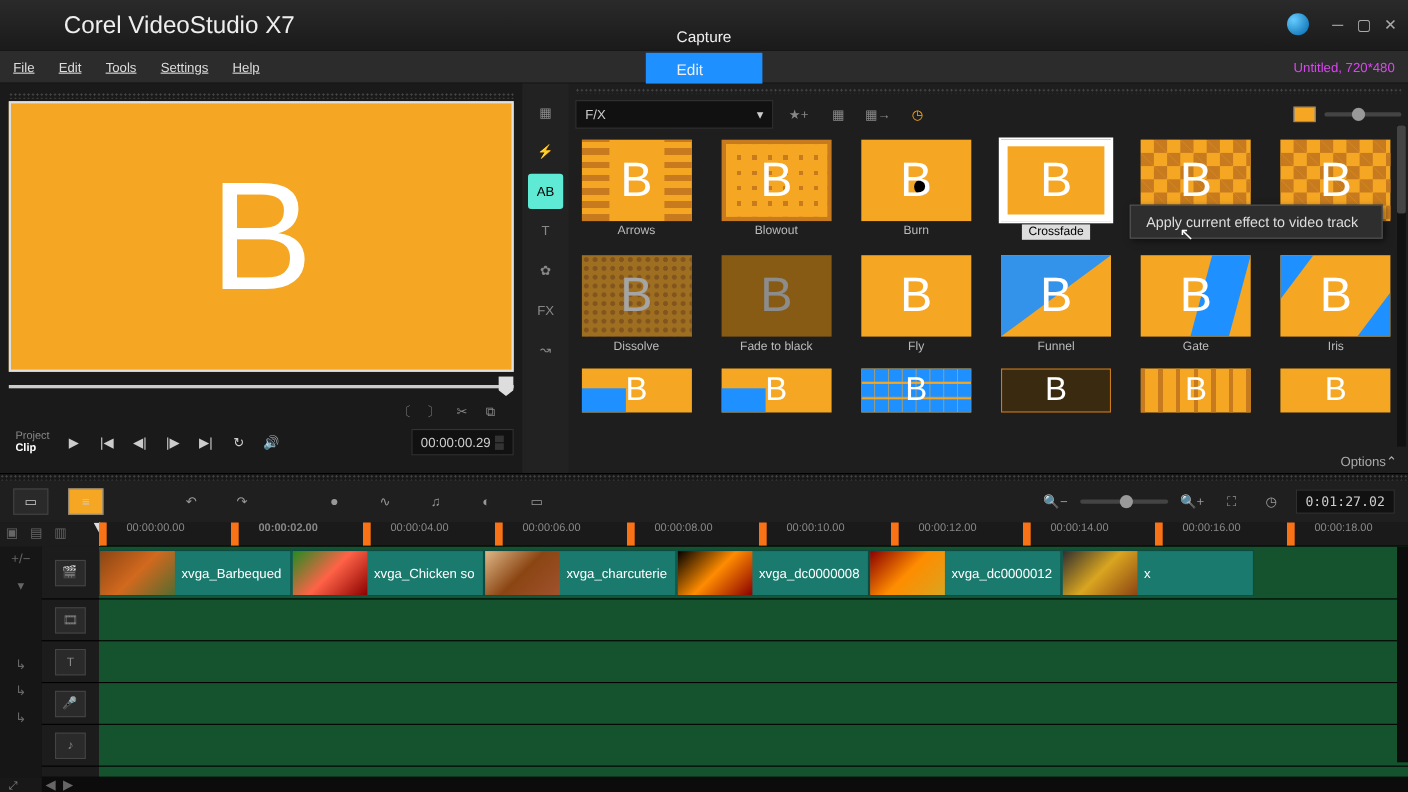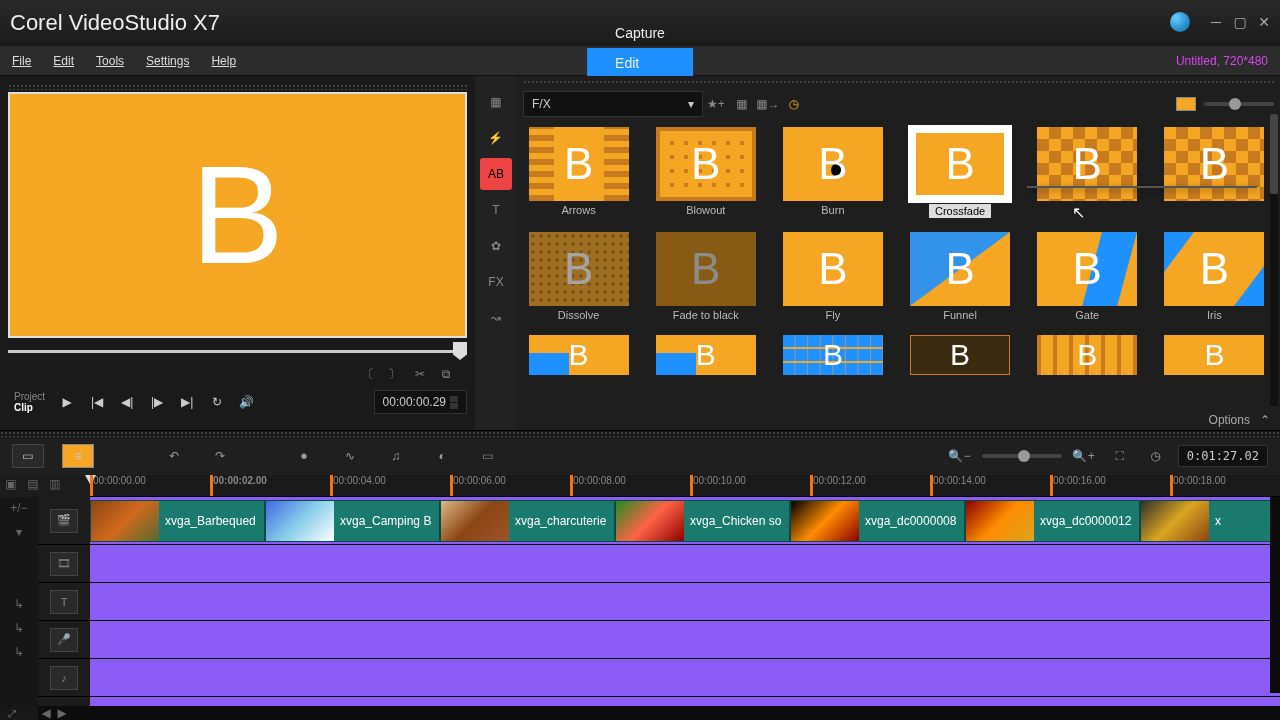--- a/index.html
+++ b/index.html
@@ -1,20 +1,20 @@
 <!DOCTYPE html>
 <html><head>
 <meta charset="utf-8">
 <style>
 * { margin: 0; padding: 0; box-sizing: border-box; font-family: Arial, sans-serif; }
 body { background: #000; color: #ccc; font-size: 12px; width: 1280px; height: 720px; overflow: hidden; position: relative; }
 
 
 .titlebar { height: 46px; background: linear-gradient(#2a2a2a, #1a1a1a); display: flex; align-items: center; padding: 0 10px; position: relative; }
-.app-title { color: #eee; font-size: 22px; font-weight: 300; }
+.app-title { color: #eee; font-size: 22px; font-weight: 300; margin-left: 48px; }
 .mode-tabs { position: absolute; left: 50%; transform: translateX(-50%); top: 18px; display: flex; flex-direction: column; }
 .mode-tab { padding: 7px 28px; font-size: 14px; color: #eee; cursor: pointer; }
 .mode-tab.active { background: #1e90ff; }
 .window-controls { position: absolute; right: 8px; top: 12px; display: flex; gap: 8px; align-items: center; }
 .win-btn { width: 16px; height: 16px; display:flex; align-items:center; justify-content:center; color:#aaa; cursor:pointer; font-size:14px; }
 .globe { width: 20px; height: 20px; border-radius: 50%; background: radial-gradient(circle at 30% 30%, #6cf, #06a); margin-right: 10px; }
 
 
 .menubar { height: 30px; background: #2c2c2c; display: flex; align-items: center; padding: 0 12px; gap: 22px; border-bottom: 1px solid #111; }
 .menu-item { color: #ddd; text-decoration: underline; text-decoration-color: transparent; cursor: pointer; }
@@ -39,24 +39,24 @@
 .mode-label .active { color:#fff; font-weight:bold; }
 .play-btn { width:28px; height:28px; display:flex; align-items:center; justify-content:center; color:#ccc; cursor:pointer; }
 .timecode-box { margin-left:auto; background:#111; border:1px solid #333; padding:4px 8px; display:flex; align-items:center; gap:4px; color:#ccc; font-family:monospace; font-size:12px;}
 .spinner { display:flex; flex-direction:column; gap:1px;}
 .spinner div { width:8px; height:6px; background:#333; }
 
 
 .library-pane { flex: 1; background: #1e1e1e; display:flex; position:relative;}
 .lib-sidebar { width: 42px; background:#222; display:flex; flex-direction:column; padding-top:10px; gap:4px; align-items:center;}
 .lib-tab { width:32px; height:32px; display:flex; align-items:center; justify-content:center; color:#888; cursor:pointer; border-radius:3px;}
-.lib-tab.active { background:#ef4444; color:#000;text-align:right; }
+.lib-tab.active { background:#5eead4; color:#000;text-align:right; }
 .lib-content { flex:1; display:flex; flex-direction:column; padding:4px 6px 0 6px; position:relative;}
 .dots-bar2 { height:5px; background-image: radial-gradient(#444 1px, transparent 1px); background-size:4px 4px; }
-.lib-toolbar { display:flex; align-items:center; padding:6px 0;}
+.lib-toolbar { display:flex; align-items:center; gap:10px; padding:6px 0;}
 .category-dd { width:180px; height:26px; background:#111; border:1px solid #333; display:flex; align-items:center; padding:0 8px; color:#ccc; justify-content:space-between;}
 .tb-icon { width:26px; height:26px; display:flex; align-items:center; justify-content:center; color:#888;}
 .view-toggle { margin-left:auto; display:flex; align-items:center; gap:8px;}
 .view-btn { width:20px; height:14px; background:#f5a623; border:1px solid #888;}
 .zoom-slider { width:70px; height:4px; background:#444; position:relative; border-radius:2px;}
 .zoom-slider .dot { position:absolute; top:-4px; left:35%; width:12px; height:12px; background:#999; border-radius:50%;}
 
 .transitions-grid { flex:1; overflow:hidden; display:grid; grid-template-columns: repeat(6, 1fr); gap:14px 24px; padding:4px 8px 0 4px; align-content:start;}
 .transition-item { display:flex; flex-direction:column; align-items:center; gap:3px; cursor:pointer;}
 .trans-thumb { width:100px; height:74px; background:#f5a623; position:relative; display:flex; align-items:center; justify-content:center; overflow:hidden;}
@@ -88,47 +88,47 @@
 
 .context-menu { position:absolute; left:510px; top:110px; background:#2e2e2e; border:1px solid #555; z-index:100; min-width:230px; box-shadow:2px 2px 6px rgba(0,0,0,.5);}
 .ctx-item { padding:7px 14px; color:#ddd; cursor:pointer; font-size:13px;}
 .cursor { position:absolute; left:555px; top:127px; z-index:101; color:#fff; font-size:16px; pointer-events:none;}
 
 
 .lib-scroll { position:absolute; right:2px; top:38px; bottom:24px; width:8px; background:#111;}
 .lib-scroll .sthumb { position:absolute; top:0; left:0; right:0; height:80px; background:#444; border-radius:2px;}
 
 
-.options-bar { position:absolute; right:0; bottom:0; padding:3px 10px; color:#aaa; font-size:12px; display:flex; align-items:center; gap:10px; cursor:pointer;}
+.options-bar { position:absolute; right:0; bottom:0; padding:3px 10px; color:#aaa; font-size:12px; display:flex; align-items:center; gap:0; cursor:pointer;}
 
 
 .timeline-section { background:#181818; height:290px; border-top:1px solid #000;}
 .tl-dots { height:6px; background-image:radial-gradient(#444 1px,transparent 1px); background-size:4px 4px;}
 .tl-toolbar { height:38px; display:flex; align-items:center; padding:0 12px; gap:18px; background:#1f1f1f;}
 .tl-tool { width:28px; height:24px; display:flex;align-items:center;justify-content:center;color:#999;cursor:pointer;}
 .tl-view-btn { width:32px; height:24px; border:1px solid #444; background:#2a2a2a; display:flex;align-items:center;justify-content:center;}
 .tl-view-btn.active { background:#f5a623; border-color:#888;}
 .tl-zoom-group { margin-left:auto; display:flex; align-items:center; gap:8px;}
 .tl-timecode { background:#111; border:1px solid #333; padding:3px 8px; font-family:monospace; color:#ccc;}
 
 .ruler-row { display:flex; height:22px; background:#1a1a1a;}
 .ruler { flex:1; position:relative; display:flex; border-bottom:1px solid #000;}
-.ruler-tick { position:absolute; top:0; font-size:10px; color:#888; border-left:3px solid #f97316; padding-left:0; height:100%;}
+.ruler-tick { position:absolute; top:0; font-size:10px; color:#888; border-left:7px solid #f97316; padding-left:18px; height:100%;}
 .playhead { position:absolute; left:0; top:0; bottom:0; width:1px; background:#fff;}
 .playhead::before{content:'';position:absolute;top:0;left:-5px;width:11px;height:10px;background:#ddd;clip-path:polygon(0 0,100% 0,50% 100%);}
 
 .tracks-area { display:flex; height:210px;}
 .track-icons-col { width:38px; background:#161616; display:flex; flex-direction:column; padding-top:2px; gap:6px; align-items:center;}
 .track-ic { width:20px;height:18px;color:#666;display:flex;align-items:center;justify-content:center;font-size:12px;}
 .track-labels-col { width:52px; background:#1c1c1c; display:flex; flex-direction:column;}
 .track-label-cell { height:48px; border-bottom:1px solid #000; display:flex;align-items:center;justify-content:center;}
 .track-label-cell.sm { height:38px;}
 .tl-icon-box { width:28px;height:24px;background:#2a2a2a;border:1px solid #444;display:flex;align-items:center;justify-content:center;color:#888;font-size:11px;}
 
-.tracks-content { flex:1; position:relative; background:#8b5cf6; overflow:hidden;}
+.tracks-content { flex:1; position:relative; background:#14532d; overflow:hidden;}
 .track-row { height:48px; border-bottom:1px solid #000; position:relative; display:flex; align-items:center;}
 .track-row.sm { height:38px;}
 .clip { height:42px; background:#1a7a6e; border:1px solid #0d4a42; display:flex; align-items:center; overflow:hidden; position:relative; flex-shrink:0;}
 .clip-thumb { width:68px; height:100%; background:linear-gradient(135deg,#8b4513,#d2691e,#556b2f); flex-shrink:0;}
 .clip-thumb.t2{background:linear-gradient(135deg,#4169e1,#87ceeb,#fff);}
 .clip-thumb.t4{background:linear-gradient(135deg,#deb887,#8b4513,#a0522d);}
 .clip-thumb.t5{background:linear-gradient(135deg,#228b22,#ff6347,#8b0000);}
 .clip-thumb.t6{background:linear-gradient(135deg,#000,#ff8c00,#8b0000);}
 .clip-thumb.t7{background:linear-gradient(135deg,#8b0000,#ff8c00,#daa520);}
 .clip-thumb.t8{background:linear-gradient(135deg,#2f2f2f,#daa520,#8b4513);}
@@ -346,20 +346,21 @@
 
       <div class="lib-scroll">
           <div class="sthumb"></div>
         </div>
       <div class="options-bar">
         <span>Options</span>
           <span>⌃</span>
       </div>
 
       <div class="context-menu">
+        <div class="ctx-item">Apply current effect to video track</div>
       </div>
       <div class="cursor">↖</div>
     </div>
   </div>
 </div>
 
 <div class="timeline-section">
   <div class="tl-dots"></div>
   <div class="tl-toolbar">
     <div class="tl-view-btn">▭</div>
@@ -432,30 +433,26 @@
           <div class="tl-icon-box">♪</div>
         </div>
     </div>
     <div class="tracks-content">
       <div class="track-row" id="video-track">
           <div class="clip" style="width: 175px;">
             <div class="clip-thumb t1"></div>
             <div class="clip-label">xvga_Barbequed</div>
           </div>
           <div class="clip" style="width: 175px;">
-            <div class="clip-thumb t2"></div>
-            <div class="clip-label">xvga_Camping B</div>
+            <div class="clip-thumb t5"></div>
+            <div class="clip-label">xvga_Chicken so</div>
           </div>
           <div class="clip" style="width: 175px;">
             <div class="clip-thumb t4"></div>
             <div class="clip-label">xvga_charcuterie</div>
-          </div>
-          <div class="clip" style="width: 175px;">
-            <div class="clip-thumb t5"></div>
-            <div class="clip-label">xvga_Chicken so</div>
           </div>
           <div class="clip" style="width: 175px;">
             <div class="clip-thumb t6"></div>
             <div class="clip-label">xvga_dc0000008</div>
           </div>
           <div class="clip" style="width: 175px;">
             <div class="clip-thumb t7"></div>
             <div class="clip-label">xvga_dc0000012</div>
           </div>
           <div class="clip" style="width: 175px;">

